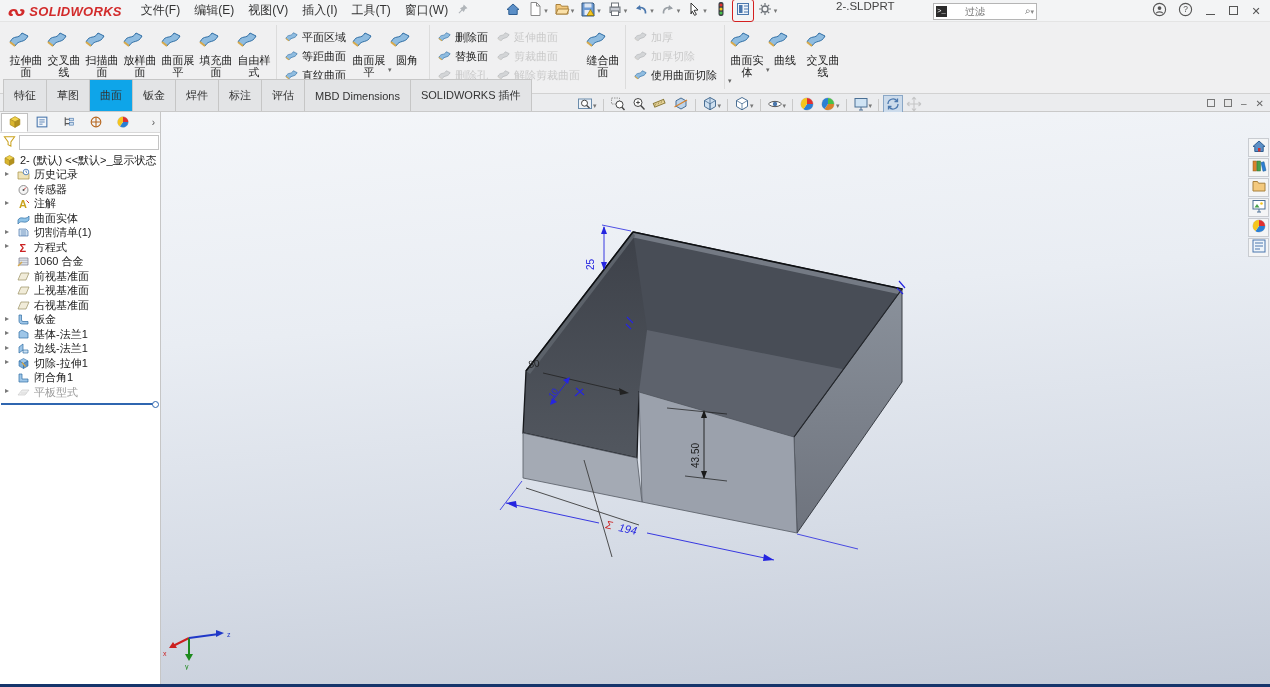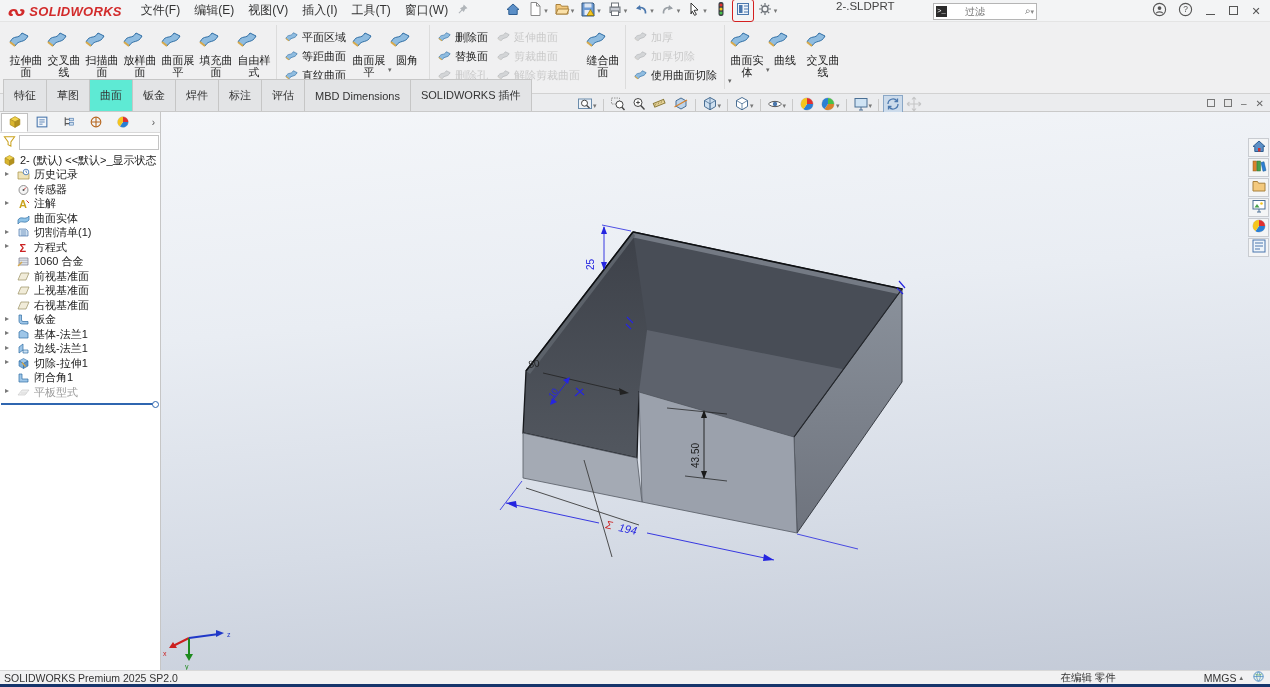--- a/index.html
+++ b/index.html
@@ -37,21 +37,21 @@
 .rcaret{font-size:7px;color:#666;line-height:6px}
 .rstack{display:flex;flex-direction:column;justify-content:flex-start;padding-top:3px}
 .rsmall{display:flex;align-items:center;height:19px;padding:0 4px;border-radius:2px}
 .rsmall .rslabel{font-size:11px;color:#222;margin-left:3px;white-space:nowrap}
 .disabled{opacity:.45;filter:grayscale(.9)}
 .disabled .rlabel,.disabled .rslabel{color:#999}
 
 
 .tabrow{height:18px;background:#ebecee;border-bottom:1px solid #c9c9c9;display:flex;align-items:flex-end;position:relative;flex:0 0 auto}
 .ctab{font-size:11px;color:#333;padding:2px 10px 2px;border:1px solid #c6c6c6;border-bottom:none;background:#e3e4e6;margin-left:-1px;white-space:nowrap;height:32px;display:flex;align-items:center}
-.ctab.active{background:#5eead4;position:relative;z-index:2;border-top:1px solid #b9b9b9}
+.ctab.active{background:#0ea5e9;position:relative;z-index:2;border-top:1px solid #b9b9b9}
 .headsup{position:absolute;left:575px;top:1px;display:flex;align-items:center;gap:1px}
 .hbtn{display:flex;align-items:center;padding:0 1px;border:1px solid transparent}
 .hbtn .dd{font-size:7px;color:#777}
 .hbtn.pressed{background:#ccdbeb;border:1px solid #8aa7c6}
 .hsep{width:1px;height:14px;background:#c9c9c9;margin:0 3px}
 .docwin{position:absolute;right:6px;top:2px;display:flex;gap:9px;align-items:center;color:#666}
 
 
 .main{flex:1;display:flex;min-height:0}
 .fpanel{width:161px;background:#fff;border-right:1px solid #c6c6c6;display:flex;flex-direction:column;font-size:11px}
@@ -836,29 +836,14 @@
           <div class="tpbtn">
             <span><svg width="16" height="16" viewBox="0 0 16 16" xmlns="http://www.w3.org/2000/svg">
                 <rect x="2" y="2" width="12" height="12" fill="#eef4fa" stroke="#4a77ad"></rect>
                 <path d="M4 5h8M4 8h8M4 11h5" stroke="#4a77ad"></path>
               </svg></span>
           </div>
         </div>
     </div>
   </div>
 
-  <div class="statusbar">
-    <span class="sb-left">SOLIDWORKS Premium 2025 SP2.0</span>
-    <div class="sb-right">
-      <span class="sb-mode">在编辑 零件</span>
-      <span class="sb-units">
-          <span>MMGS</span>
-          <span class="dd">▴</span>
-        </span>
-      <span style="margin-right:6px"><svg width="11" height="11" viewBox="0 0 14 14">
-            <circle cx="7" cy="7" r="6" fill="#e8f0e8" stroke="#3a7fc1"></circle>
-            <path d="M1 7h12M7 1c3 3 3 9 0 12M7 1c-3 3-3 9 0 12" fill="none" stroke="#3a7fc1" stroke-width=".8"></path>
-            <path d="M3 4c2 1.5 6 1.5 8 0" fill="none" stroke="#3f9a3f" stroke-width=".8"></path>
-          </svg></span>
-    </div>
-  </div>
   <div class="taskstrip"></div>
 </div>
 
 </body></html>

